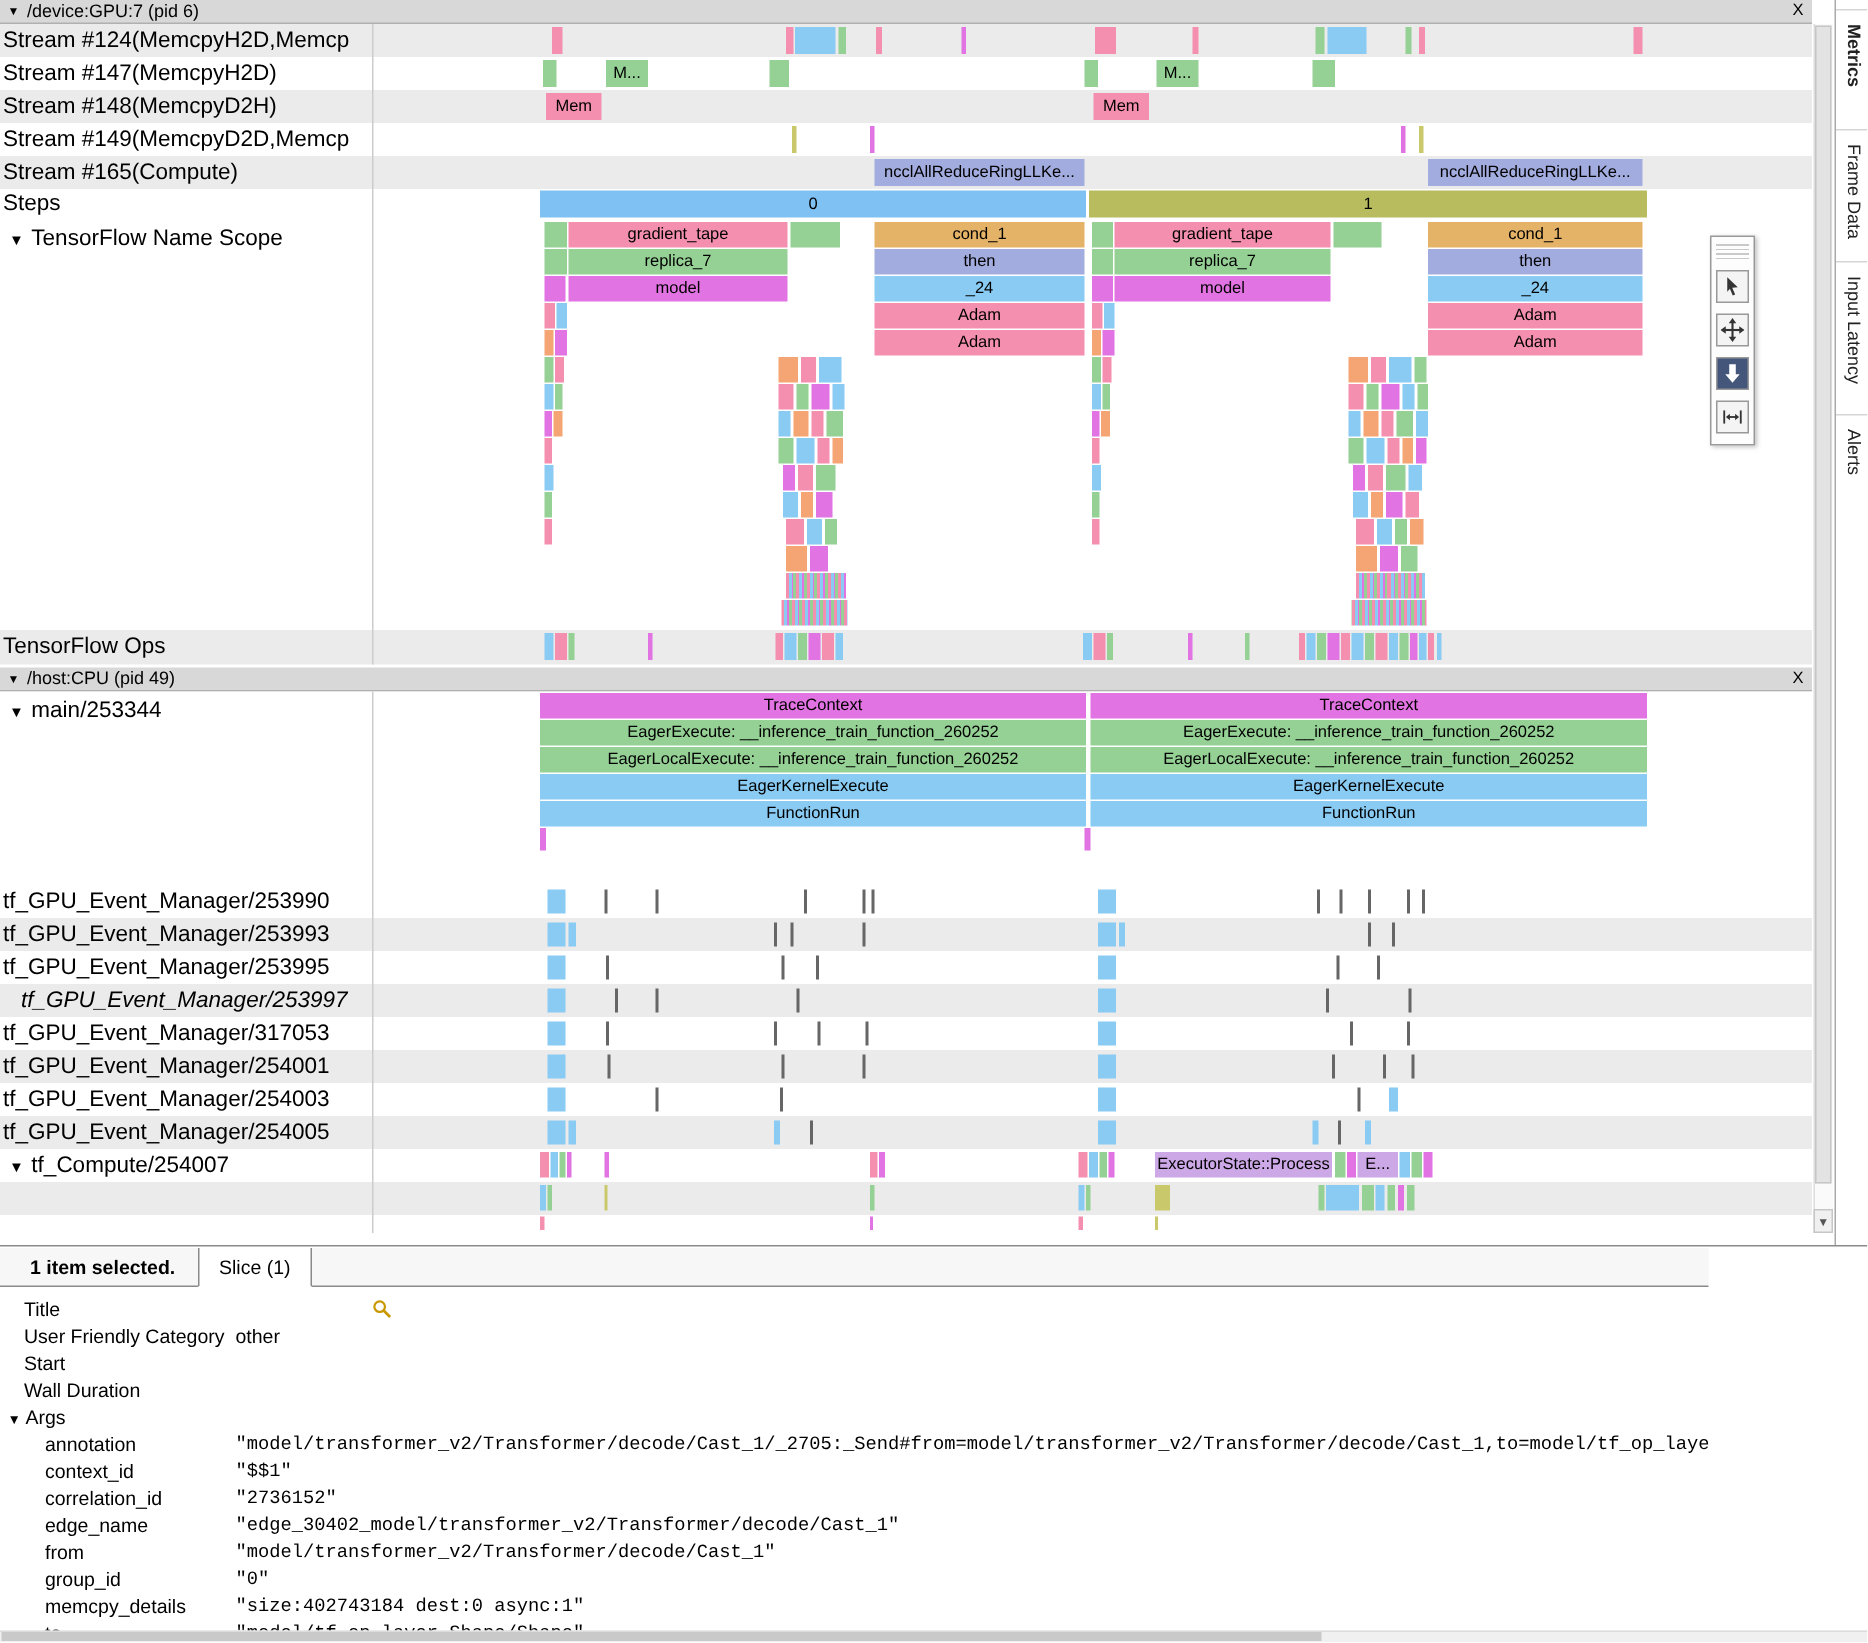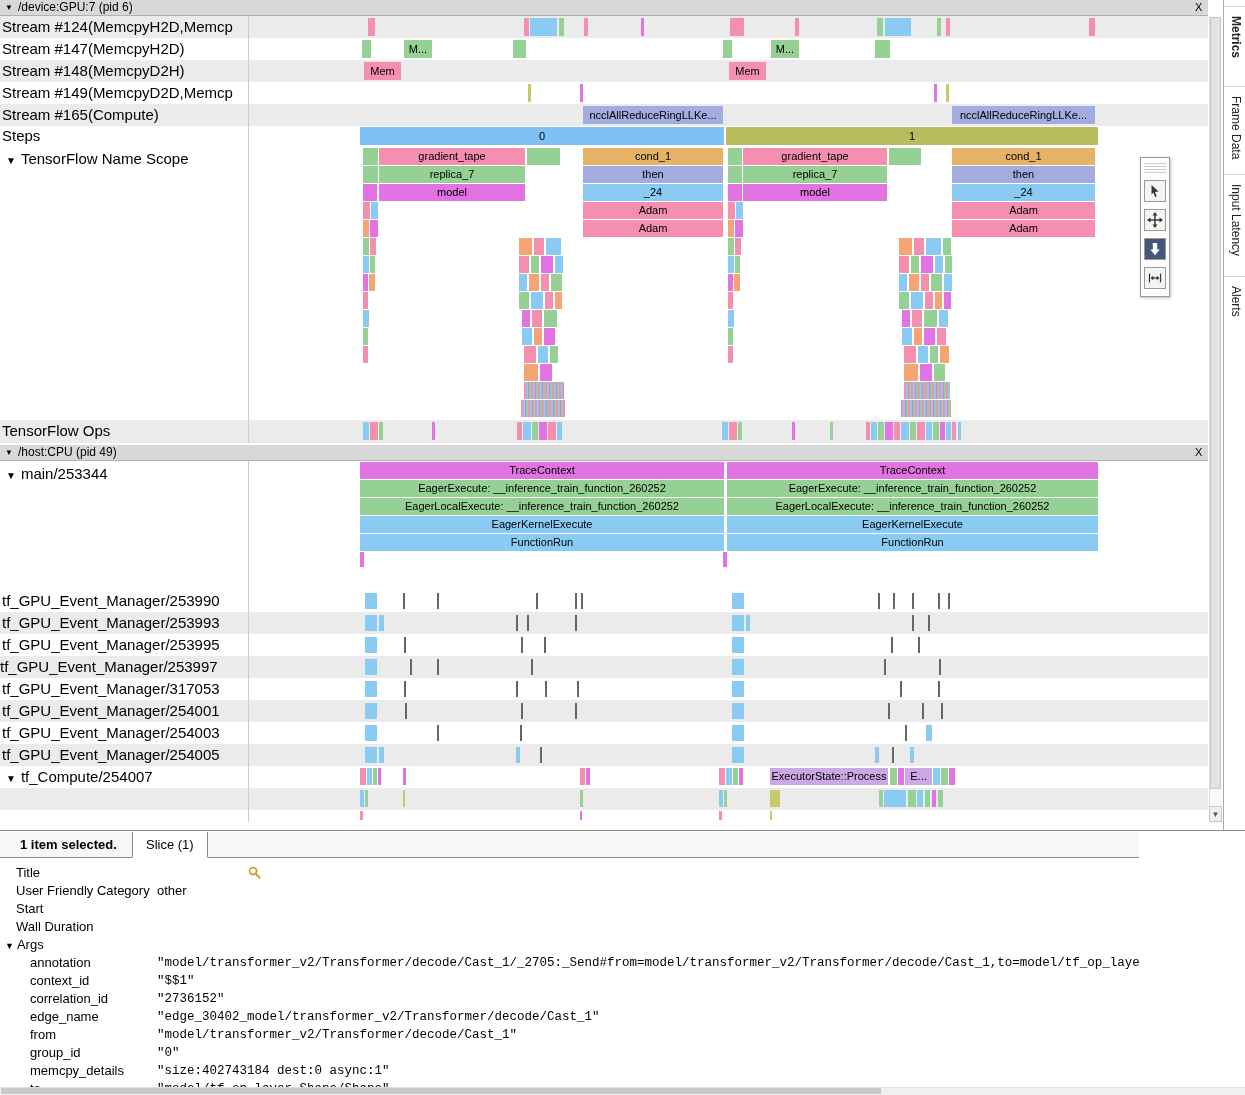--- a/index.html
+++ b/index.html
@@ -336,21 +336,21 @@
     <div style="position: absolute; left: 912px; top: 615px; width: 2px; height: 16px; font-size: 11px; line-height: 16px; text-align: center; overflow: hidden; white-space: nowrap; background: rgb(102, 102, 102);"></div>
     <div style="position: absolute; left: 928px; top: 615px; width: 2px; height: 16px; font-size: 11px; line-height: 16px; text-align: center; overflow: hidden; white-space: nowrap; background: rgb(102, 102, 102);"></div>
     <div style="position: absolute; left: 2px; top: 636px; width: 244px; height: 18px; font-size: 15px; white-space: nowrap; overflow: hidden; line-height: 18px;"><span>tf_GPU_Event_Manager/253995</span></div>
     <div style="position: absolute; left: 365px; top: 637px; width: 12px; height: 16px; font-size: 11px; line-height: 16px; text-align: center; overflow: hidden; white-space: nowrap; background: rgb(137, 203, 243);"></div>
     <div style="position: absolute; left: 404px; top: 637px; width: 2px; height: 16px; font-size: 11px; line-height: 16px; text-align: center; overflow: hidden; white-space: nowrap; background: rgb(102, 102, 102);"></div>
     <div style="position: absolute; left: 521px; top: 637px; width: 2px; height: 16px; font-size: 11px; line-height: 16px; text-align: center; overflow: hidden; white-space: nowrap; background: rgb(102, 102, 102);"></div>
     <div style="position: absolute; left: 544px; top: 637px; width: 2px; height: 16px; font-size: 11px; line-height: 16px; text-align: center; overflow: hidden; white-space: nowrap; background: rgb(102, 102, 102);"></div>
     <div style="position: absolute; left: 732px; top: 637px; width: 12px; height: 16px; font-size: 11px; line-height: 16px; text-align: center; overflow: hidden; white-space: nowrap; background: rgb(137, 203, 243);"></div>
     <div style="position: absolute; left: 891px; top: 637px; width: 2px; height: 16px; font-size: 11px; line-height: 16px; text-align: center; overflow: hidden; white-space: nowrap; background: rgb(102, 102, 102);"></div>
     <div style="position: absolute; left: 918px; top: 637px; width: 2px; height: 16px; font-size: 11px; line-height: 16px; text-align: center; overflow: hidden; white-space: nowrap; background: rgb(102, 102, 102);"></div>
-    <div style="position: absolute; left: 0; top: 658px; width: 244px; height: 18px; font-size: 15px; white-space: nowrap; overflow: hidden; line-height: 18px;"><span>tf_GPU_Event_Manager/253997</span></div>
+    <div style="position: absolute; left: 14px; top: 658px; width: 244px; height: 18px; font-size: 15px; white-space: nowrap; overflow: hidden; line-height: 18px; font-style: italic;"><span>tf_GPU_Event_Manager/253997</span></div>
     <div style="position: absolute; left: 365px; top: 659px; width: 12px; height: 16px; font-size: 11px; line-height: 16px; text-align: center; overflow: hidden; white-space: nowrap; background: rgb(137, 203, 243);"></div>
     <div style="position: absolute; left: 410px; top: 659px; width: 2px; height: 16px; font-size: 11px; line-height: 16px; text-align: center; overflow: hidden; white-space: nowrap; background: rgb(102, 102, 102);"></div>
     <div style="position: absolute; left: 437px; top: 659px; width: 2px; height: 16px; font-size: 11px; line-height: 16px; text-align: center; overflow: hidden; white-space: nowrap; background: rgb(102, 102, 102);"></div>
     <div style="position: absolute; left: 531px; top: 659px; width: 2px; height: 16px; font-size: 11px; line-height: 16px; text-align: center; overflow: hidden; white-space: nowrap; background: rgb(102, 102, 102);"></div>
     <div style="position: absolute; left: 732px; top: 659px; width: 12px; height: 16px; font-size: 11px; line-height: 16px; text-align: center; overflow: hidden; white-space: nowrap; background: rgb(137, 203, 243);"></div>
     <div style="position: absolute; left: 884px; top: 659px; width: 2px; height: 16px; font-size: 11px; line-height: 16px; text-align: center; overflow: hidden; white-space: nowrap; background: rgb(102, 102, 102);"></div>
     <div style="position: absolute; left: 939px; top: 659px; width: 2px; height: 16px; font-size: 11px; line-height: 16px; text-align: center; overflow: hidden; white-space: nowrap; background: rgb(102, 102, 102);"></div>
     <div style="position: absolute; left: 2px; top: 680px; width: 244px; height: 18px; font-size: 15px; white-space: nowrap; overflow: hidden; line-height: 18px;"><span>tf_GPU_Event_Manager/317053</span></div>
     <div style="position: absolute; left: 365px; top: 681px; width: 12px; height: 16px; font-size: 11px; line-height: 16px; text-align: center; overflow: hidden; white-space: nowrap; background: rgb(137, 203, 243);"></div>
     <div style="position: absolute; left: 404px; top: 681px; width: 2px; height: 16px; font-size: 11px; line-height: 16px; text-align: center; overflow: hidden; white-space: nowrap; background: rgb(102, 102, 102);"></div>

